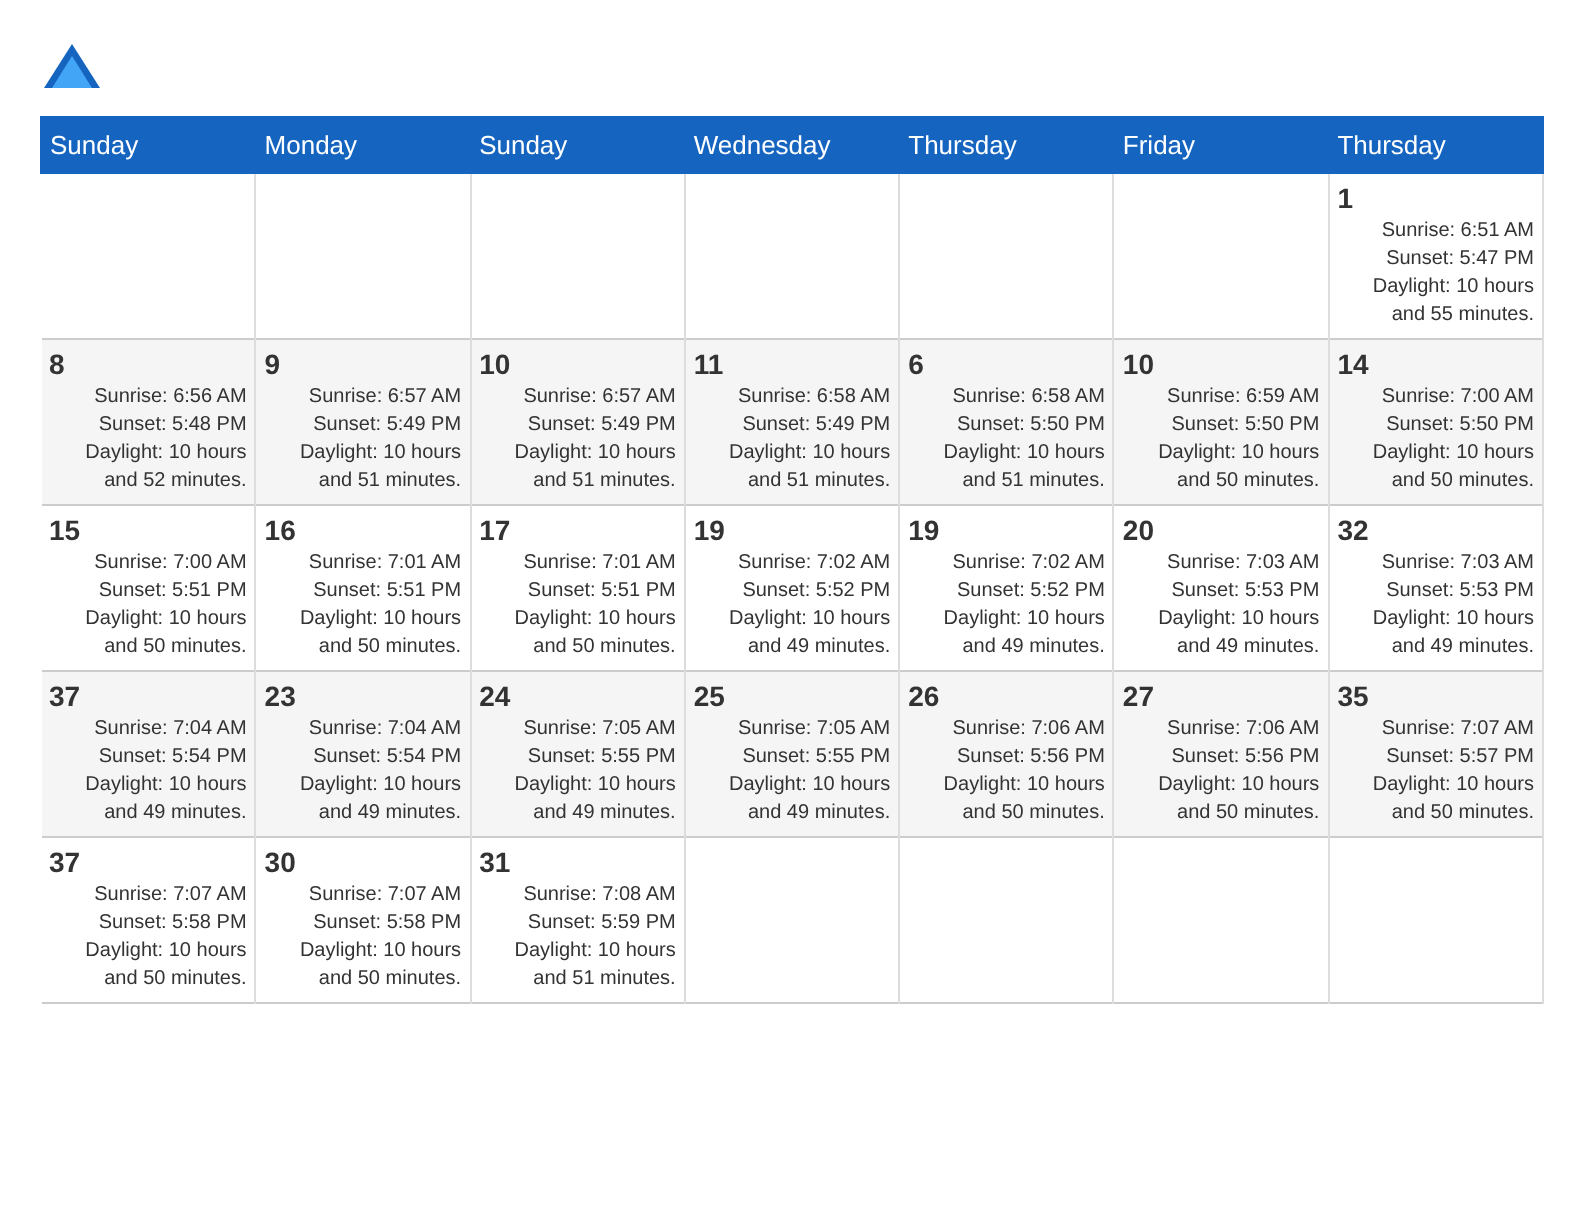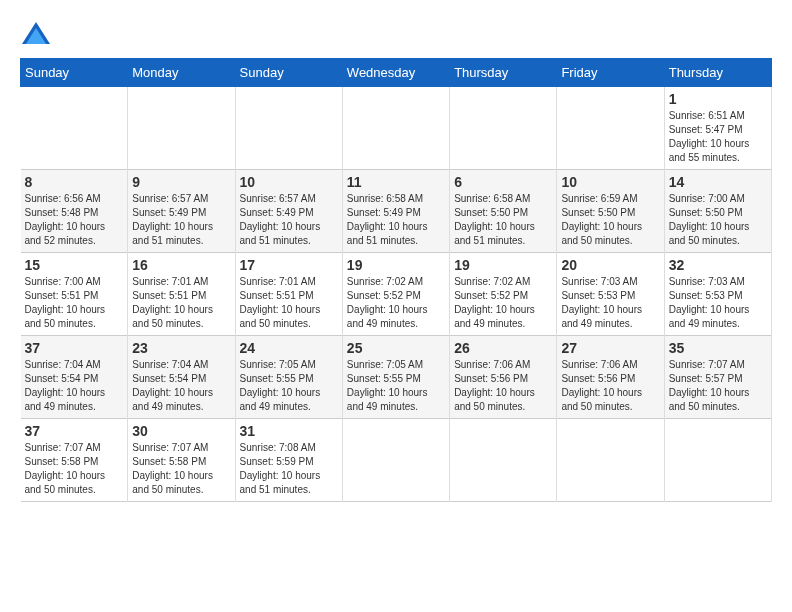--- a/index.html
+++ b/index.html
@@ -88,20 +88,21 @@
       font-size: 14px;
       font-weight: bold;
       color: #333;
       display: block;
       margin-bottom: 2px;
     }
     .day-info {
       font-size: 10px;
       color: #333;
       line-height: 1.4;
+      text-align: right;
     }
     .empty-cell {
       background: #fff;
     }
   </style>
 </head>
 <body>
 
 <div class="header-area">
   <div class="logo">

